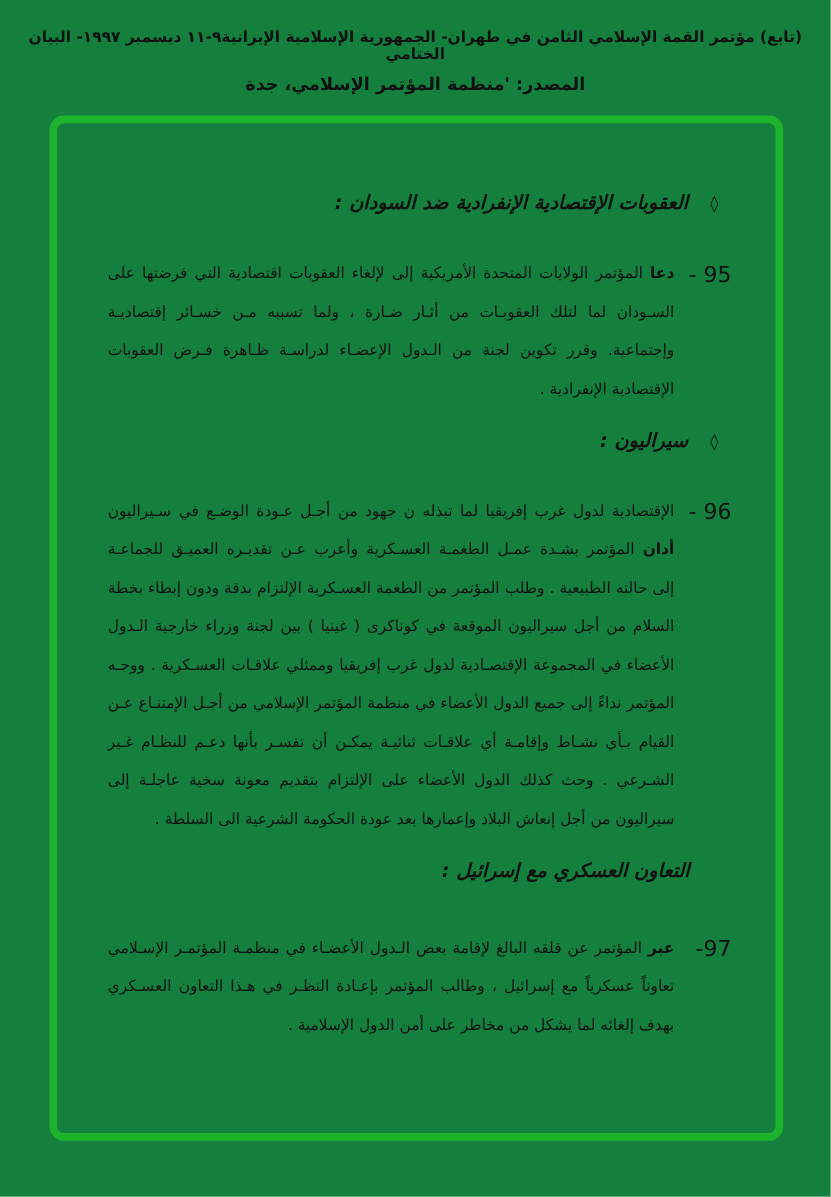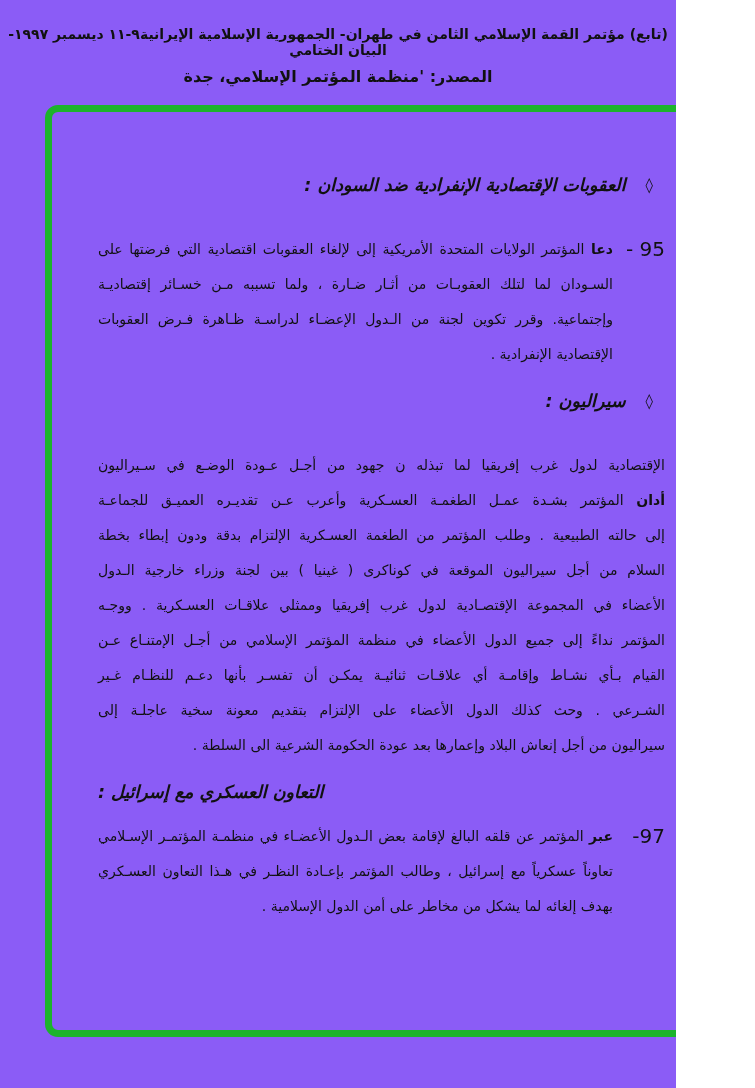--- a/index.html
+++ b/index.html
@@ -1,19 +1,19 @@
 <!DOCTYPE html>
 <html lang="ar"><head>
 <meta charset="utf-8">
 <style>
   html,body{margin:0;padding:0;}
   .page{
     position:relative;
-    width:676px;height:1088px;
-    background:#8b5cf6;
+    width:755px;height:1088px;
+    background:#15803d;
     font-family:"DejaVu Sans",sans-serif;
     direction:rtl;
     color:#111;
     overflow:hidden;
   }
   
   .page-header{ padding-top:26px; text-align:center; }
   .header-title{ font-size:14px; font-weight:bold; letter-spacing:0; }
   .header-source{ font-size:16px; font-weight:bold; margin-top:9px; }
   
@@ -25,21 +25,21 @@
     box-sizing:border-box;
   }
   .box-content{ padding:60px 40px 0 46px; }
   
   .section + .section{ margin-top:10px; }
   .section-heading{
     display:flex; align-items:flex-start; gap:20px;
     margin:0 12px 34px 0;
     font-weight:bold; font-size:17.5px; line-height:26px;
   }
-  .section-heading.no-bullet{ padding-right:26px; margin-bottom:14px;justify-content:flex-end; }
+  .section-heading.no-bullet{ padding-right:26px; margin-bottom:40px; }
   .bullet{ font-size:15px; line-height:26px; flex:0 0 auto; }
   .heading-text{ flex:0 1 auto;font-style:italic; }
   
   .para{ display:flex; margin-bottom:16px; }
   .para-num{
     flex:0 0 52px; width:52px;
     font-size:20px; line-height:35px;
     white-space:nowrap;
   }
   .para-lines{ flex:1 1 auto; min-width:0; }
@@ -85,20 +85,21 @@
 </div>
   </div>
 
   <div class="section">
     <div class="section-heading">
       <span class="bullet">◊</span>
       <span class="heading-text">سيراليون :</span>
     </div>
     <div>
   <div class="para">
+    <div class="para-num">96 -</div>
     <div class="para-lines">
                 <div class="line">الإقتصادية لدول غرب إفريقيا لما تبذله ن جهود من أجـل عـودة الوضـع في سـيراليون</div>
                 <div class="line"><b class="lead">أدان</b> المؤتمر بشـدة عمـل الطغمـة العسـكرية وأعرب عـن تقديـره العميـق للجماعـة</div>
                 <div class="line">إلى حالته الطبيعية . وطلب المؤتمر من الطغمة العسـكرية الإلتزام بدقة ودون إبطاء بخطة</div>
                 <div class="line">السلام من أجل سيراليون الموقعة في كوناكرى ( غينيا ) بين لجنة وزراء خارجية الـدول</div>
                 <div class="line">الأعضاء في المجموعة الإقتصـادية لدول غرب إفريقيا وممثلي علاقـات العسـكرية . ووجـه</div>
                 <div class="line">المؤتمر نداءً إلى جميع الدول الأعضاء في منظمة المؤتمر الإسلامي من أجـل الإمتنـاع عـن</div>
                 <div class="line">القيام بـأي نشـاط وإقامـة أي علاقـات ثنائيـة يمكـن أن تفسـر بأنها دعـم للنظـام غـير</div>
                 <div class="line">الشـرعي . وحث كذلك الدول الأعضاء على الإلتزام بتقديم معونة سخية عاجلـة إلى</div>
                 <div class="line last">سيراليون من أجل إنعاش البلاد وإعمارها بعد عودة الحكومة الشرعية الى السلطة .</div>

